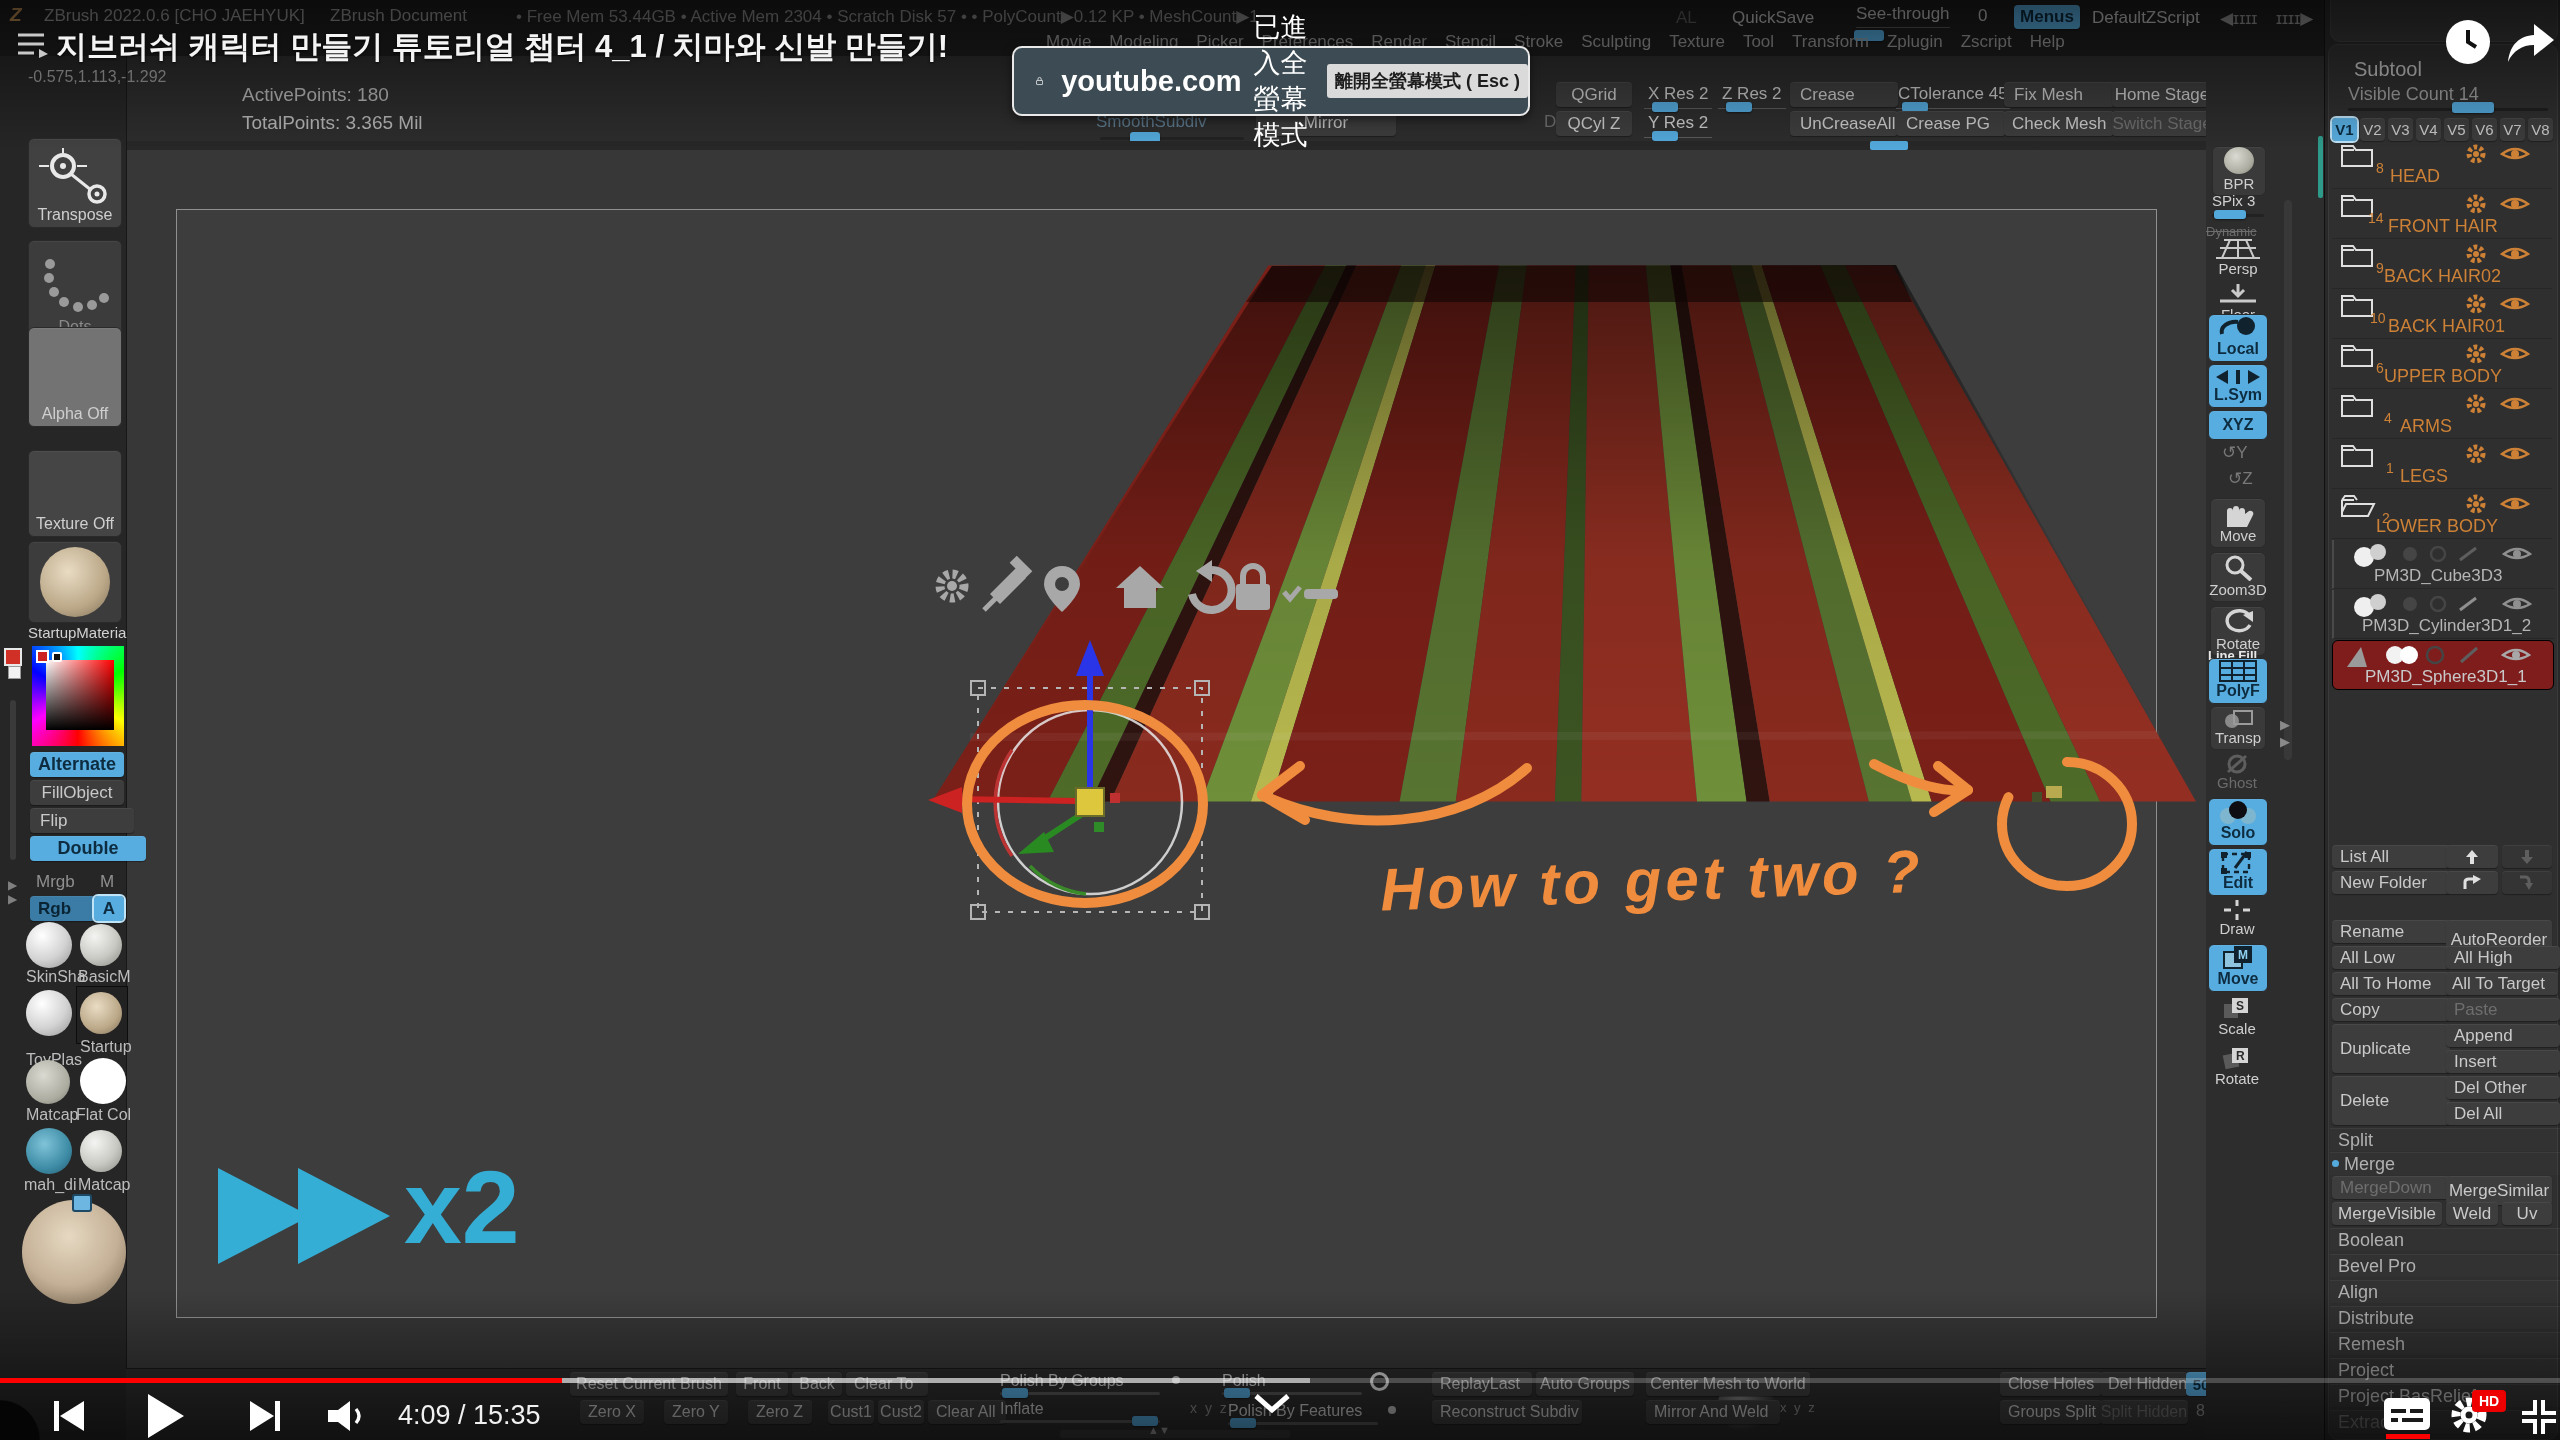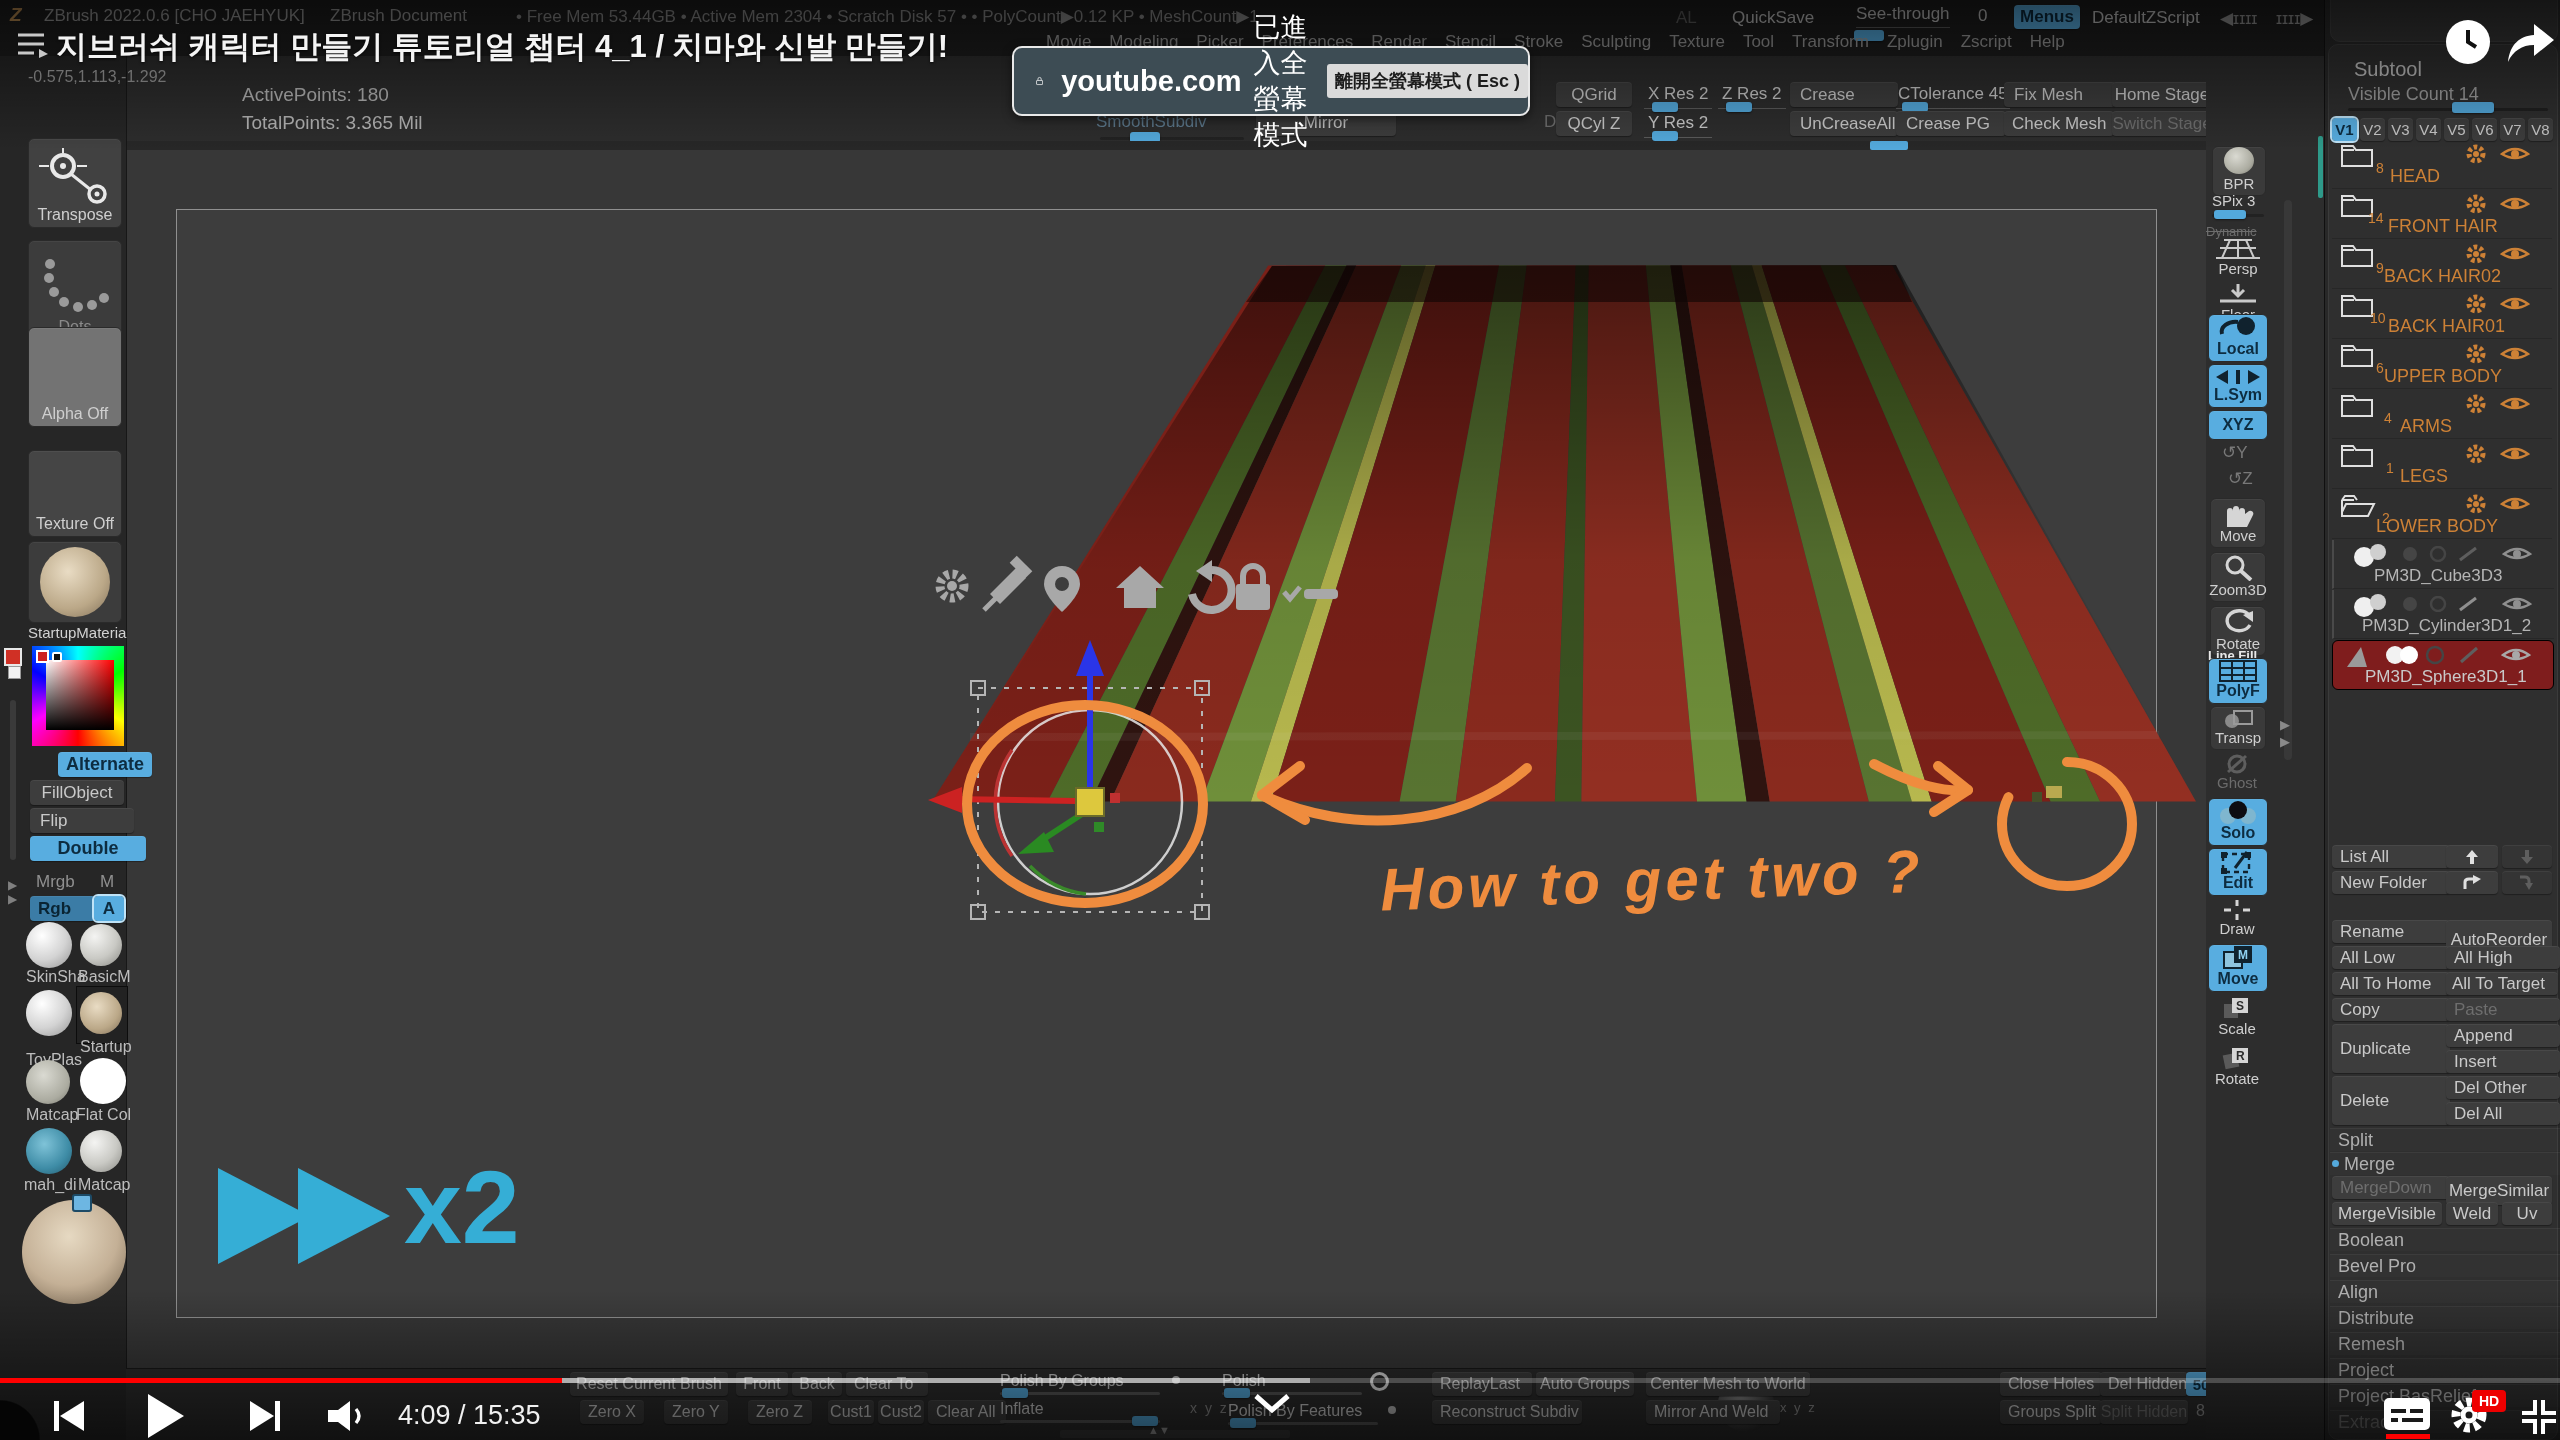--- a/index.html
+++ b/index.html
@@ -288,21 +288,21 @@
 </div>
 <div class="tile" style="left:28px;top:541px;width:92px;height:80px;background:#3c3c3c;justify-content:center;">
   <div class="sph beige" style="position:relative;width:70px;height:70px;"></div>
 </div>
 <div class="matlbl" style="left:28px;top:624px;width:96px;text-align:center;font-size:15px;color:#d2d2d2;">StartupMateria</div>
 
 <div class="b" style="left:32px;top:646px;width:92px;height:100px;background:conic-gradient(from 180deg,#ff0000,#ff00ff,#0000ff,#00ffff,#00ff00,#ffff00,#ff0000);"></div>
 <div class="b" style="left:46px;top:660px;width:68px;height:70px;background:linear-gradient(to bottom,rgba(0,0,0,0),#000),linear-gradient(to right,#fff,#f00);"></div>
 <div class="b" style="left:36px;top:650px;width:9px;height:9px;border:2px solid #fff;background:#c22;"></div>
 <div class="b" style="left:52px;top:652px;width:6px;height:6px;border:2px solid #fff;background:#111;border-radius:2px;"></div>
-<div class="btn blue" style="left:30px;top:752px;width:94px;height:25px;font-size:18px;margin-left:28px;">Alternate</div>
+<div class="btn blue" style="left:30px;top:752px;width:94px;height:25px;font-size:18px;">Alternate</div>
 <div class="btn" style="left:30px;top:780px;width:94px;height:25px;">FillObject</div>
 <div class="btn" style="left:30px;top:808px;width:94px;height:25px;justify-content:flex-start;padding-left:10px;">Flip</div>
 <div class="btn blue" style="left:30px;top:836px;width:116px;height:25px;font-size:18px;">Double</div>
 <span class="lbl" style="left:36px;top:872px;color:#8f8f8f;">Mrgb</span>
 <span class="lbl" style="left:100px;top:872px;color:#8f8f8f;">M</span>
 <div class="btn blue dim" style="left:30px;top:896px;width:58px;height:25px;justify-content:flex-start;padding-left:8px;">Rgb</div>
 <div class="btn blue sel" style="left:94px;top:896px;width:30px;height:25px;">A</div>
 
 <div class="sph white" style="left:26px;top:922px;width:46px;height:46px;"></div>
 <div class="sph white2" style="left:80px;top:924px;width:42px;height:42px;"></div>

